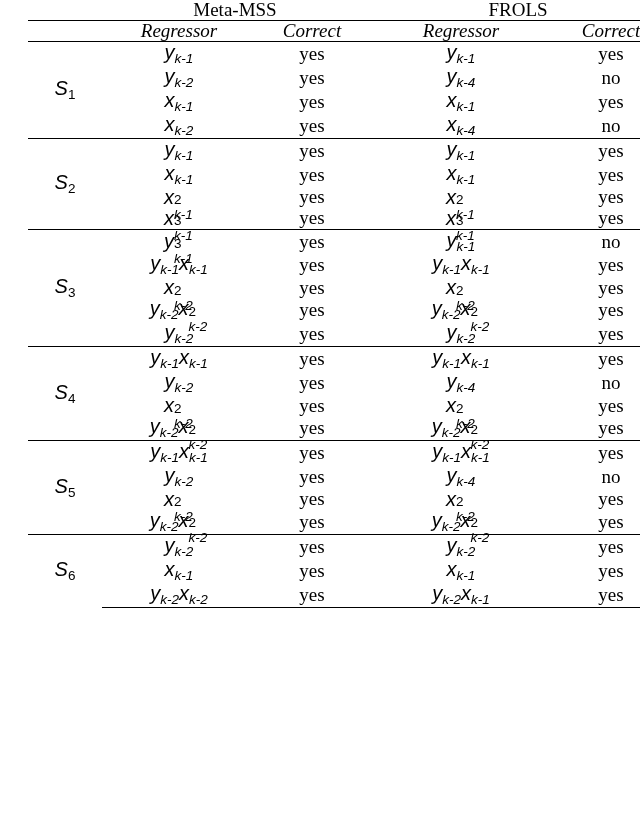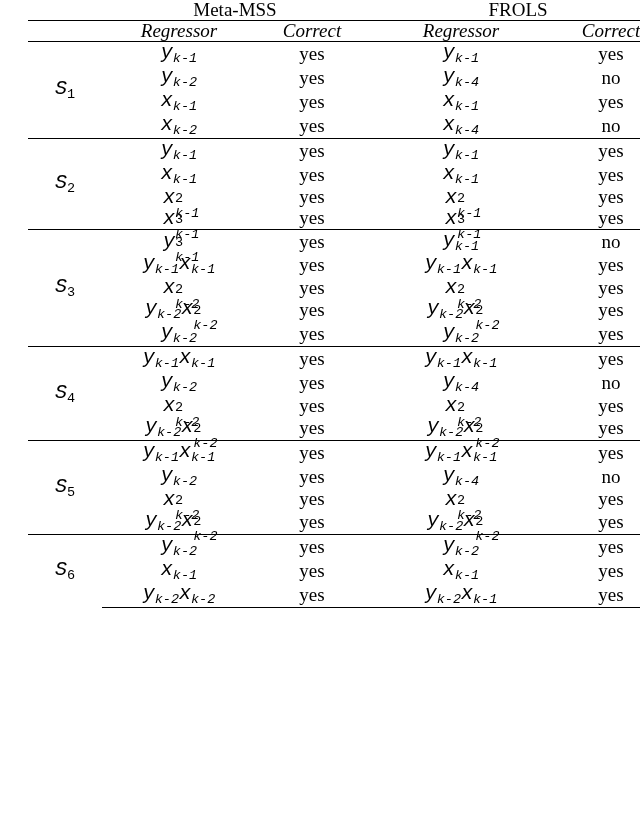--- a/index.html
+++ b/index.html
@@ -59,21 +59,21 @@
   }
   td.regcell {
     padding: 3px 0 3px 0;
   }
   td.corrcell {
     padding: 3px 0 3px 0;
     font-size: 19px;
   }
   
   .m {
-    font-family: Liberation Mono, monospace;
+    font-family: Liberation Sans, sans-serif;
     font-style: italic;
     font-size: 20px;
     white-space: nowrap;
   }
   .m .sub {
     font-style: italic;
     font-size: 13.5px;
     vertical-align: -0.28em;
     letter-spacing: 0;
   }

